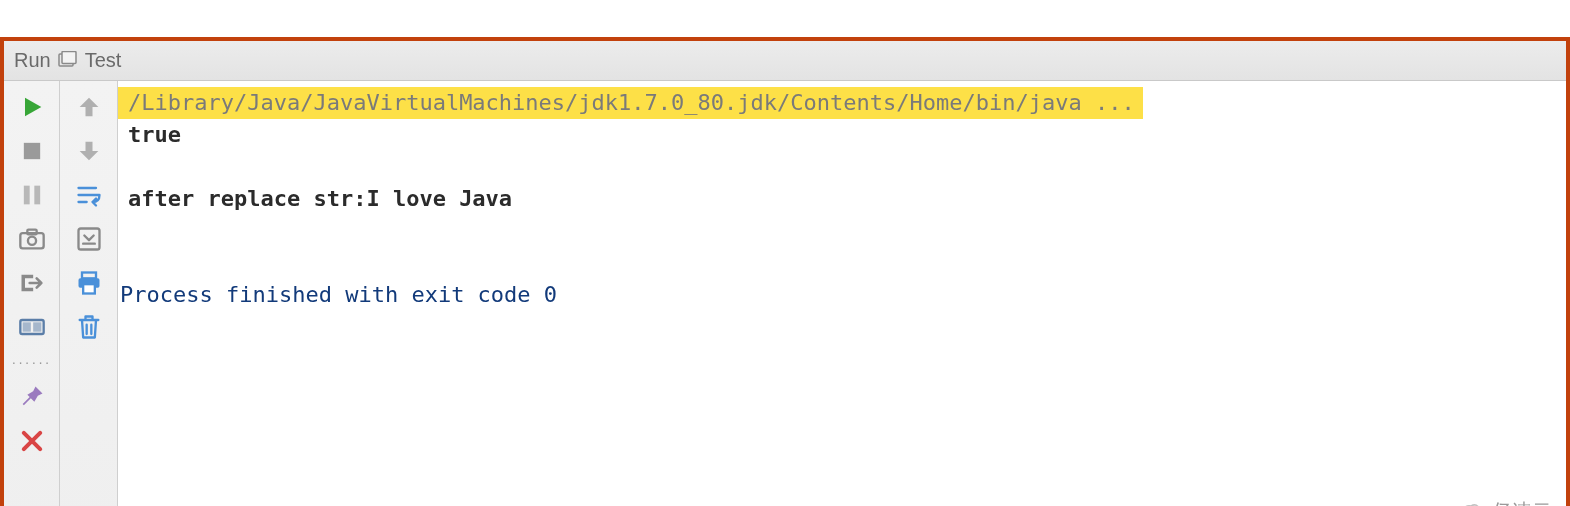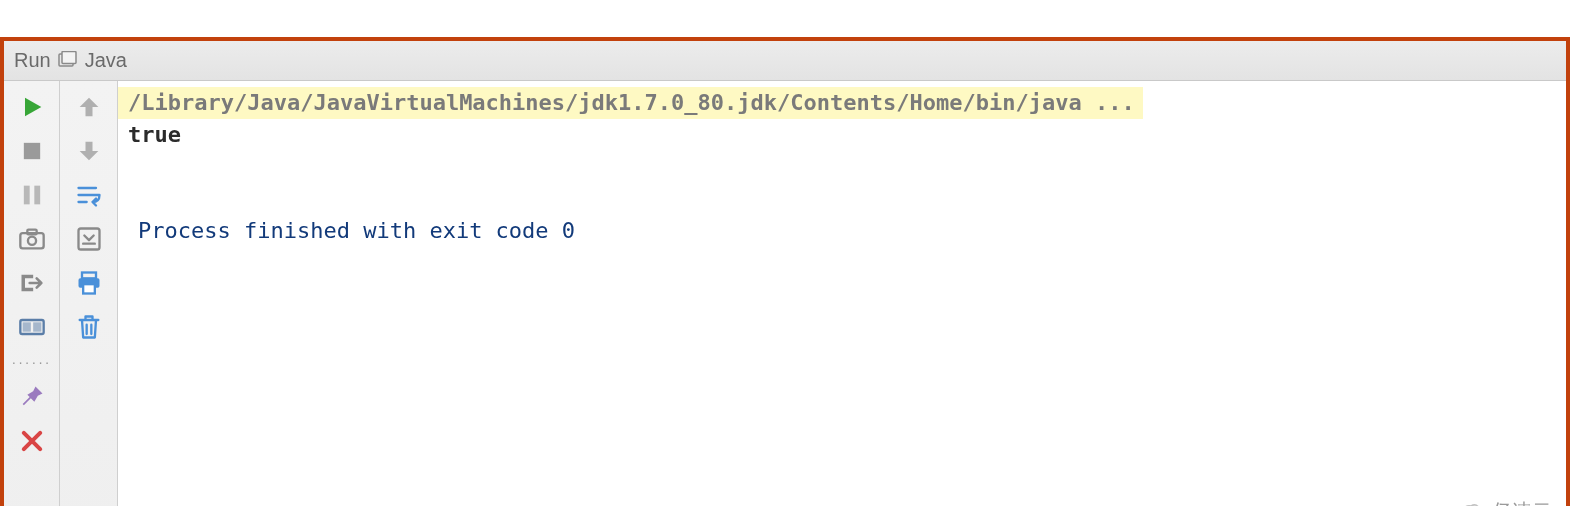--- a/index.html
+++ b/index.html
@@ -99,27 +99,26 @@
     position: relative;
     overflow: hidden;
   }
   .console pre {
     margin: 0;
     padding: 0;
     white-space: pre;
   }
   .cmd-line {
     color: #7a7a7a;
-    background: #fef9c3;
+    background: #fde047;
     display: inline-block;
     padding: 0 8px 0 10px;
-    font-weight: bold;
   }
   .out-line { padding-left: 10px; display: block; font-weight: bold; }
-  .status-line { color: #123a7a; padding-left: 20px; display: block; }
+  .status-line { color: #123a7a; padding-left: 2px; display: block; }
   .watermark {
     position: absolute;
     right: 14px;
     bottom: 10px;
     font-size: 20px;
     color: #9a9a9a;
     display: flex;
     align-items: center;
     gap: 4px;
   }
@@ -131,21 +130,21 @@
 <div class="window">
 
   <div class="header">
     <span>Run</span>
     <span class="cfg-icon">
       <svg viewBox="0 0 20 20">
         <rect x="2" y="3" width="14" height="12" rx="1" fill="none" stroke="#8a8a8a" stroke-width="1.5"></rect>
         <rect x="5" y="0.5" width="14" height="12" rx="1" fill="#f3f3f3" stroke="#8a8a8a" stroke-width="1.5"></rect>
       </svg>
     </span>
-    <span>Java</span>
+    <span>Test</span>
   </div>
 
   <div class="body">
 
     <div class="gutter">
       <div class="btn">
         <svg viewBox="0 0 24 24">
           <path d="M6 4 L20 12 L6 20 Z" fill="#37a637"></path>
         </svg>
       </div>
@@ -229,20 +228,21 @@
       <div class="btn">
         <svg viewBox="0 0 24 24">
           <path d="M4 6 L20 6 M9 6 L9 3 L15 3 L15 6 M6 6 L7 21 L17 21 L18 6 M10 10 L10 18 M14 10 L14 18" fill="none" stroke="#4a90d9" stroke-width="2" stroke-linecap="round" stroke-linejoin="round"></path>
         </svg>
       </div>
     </div>
 
     <div class="console">
       <pre><span class="cmd-line">/Library/Java/JavaVirtualMachines/jdk1.7.0_80.jdk/Contents/Home/bin/java ...</span>
 <span class="out-line">true</span>
+<span class="out-line">after replace str:I love Java</span>
 <span class="out-line"></span>
 <span class="status-line">Process finished with exit code 0</span></pre>
 
       <div class="watermark">
         <svg viewBox="0 0 32 20">
           <path d="M8 16 Q2 16 2 11 Q2 6 8 7 Q9 2 15 3 Q20 0 23 5 Q30 5 30 11 Q30 16 24 16 Z" fill="none" stroke="#9a9a9a" stroke-width="1.6"></path>
           <path d="M12 16 Q10 12 14 11 Q15 8 19 9 Q23 9 22 13" fill="none" stroke="#9a9a9a" stroke-width="1.4"></path>
         </svg>
         <span>亿速云</span>
       </div>

